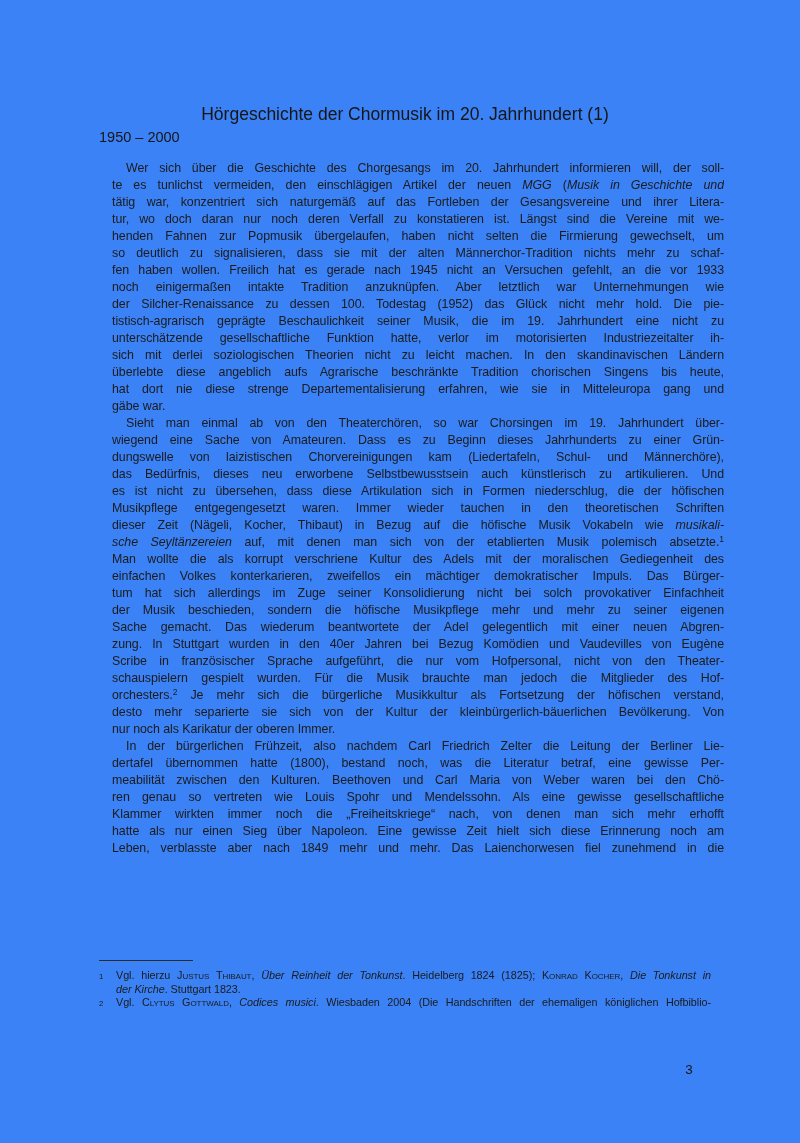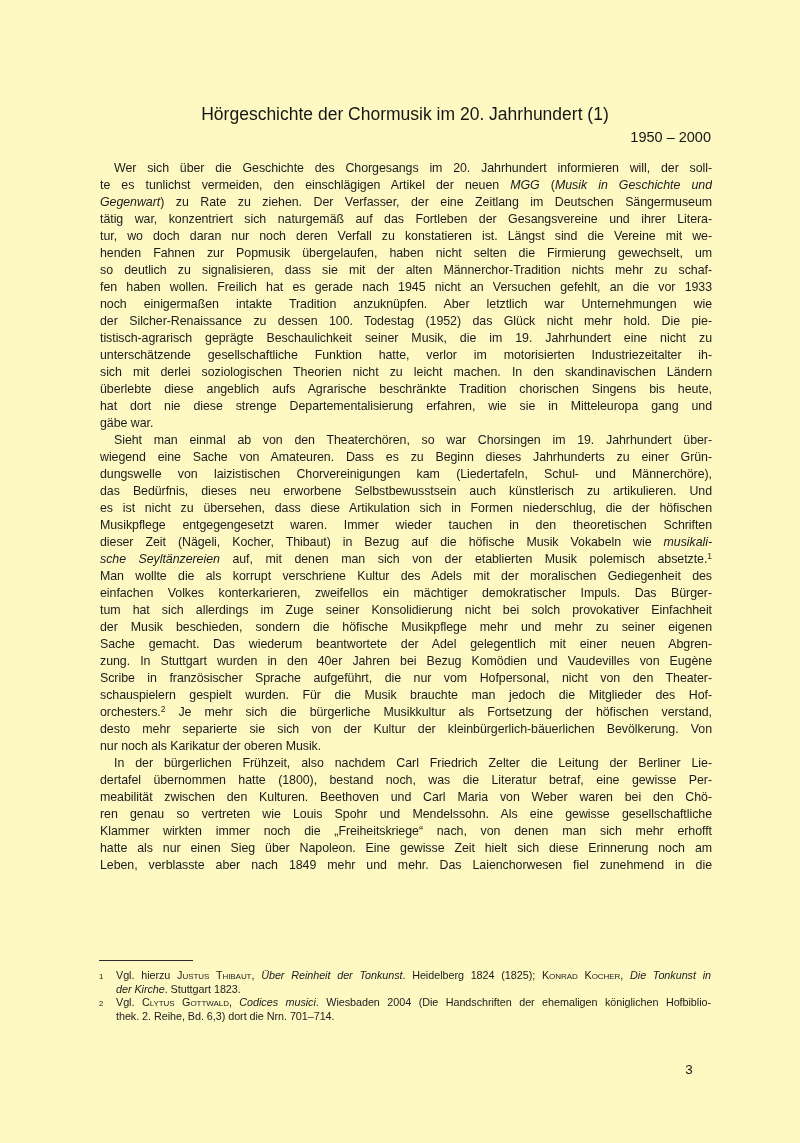--- a/index.html
+++ b/index.html
@@ -3,34 +3,34 @@
 <meta charset="utf-8">
 <style>
   html, body { margin:0; padding:0; }
   body {
     width:800px; height:1143px;
     background:#ffffff;
     font-family:"Liberation Sans", sans-serif;
   }
   .page {
     position:relative; width:800px; height:1143px;
-    background:#fef9c3; color:#1b1b1b; overflow:hidden;
+    background:#3b82f6; color:#1b1b1b; overflow:hidden;
   }
   .title {
     position:absolute; top:103px; left:99px; width:612px;
     text-align:center; font-size:17.5px; line-height:23px;
     font-weight:normal; margin:0; color:#161616;
   }
   .subtitle {
     position:absolute; top:128px; left:99px; width:612px;
-    text-align:right; font-size:14.5px; line-height:19px;
+    text-align:left; font-size:14.5px; line-height:19px;
     font-weight:normal; margin:0; color:#161616;
   }
   .body-text {
-    position:absolute; top:160px; left:100px; width:612px;
+    position:absolute; top:160px; left:112px; width:612px;
     font-size:12.4px; line-height:17px; letter-spacing:-0.05px;
   }
   .line {
     text-align:justify; text-align-last:justify;
     height:17px; overflow:hidden;
   }
   .line.endl { text-align-last:left; }
   .para.indent .line:first-child { text-indent:14px; }
   .i  { font-style:italic; }
   .sc { font-variant:small-caps; }
@@ -55,21 +55,20 @@
 </head>
 <body>
 
 <div class="page">
   <h1 class="title">Hörgeschichte der Chormusik im 20. Jahrhundert (1)</h1>
   <h2 class="subtitle">1950 – 2000</h2>
   <div class="body-text">
       <div class="para indent">
         <div class="line"><span>Wer sich über die Geschichte des Chorgesangs im 20. Jahrhundert informieren will, der soll-</span></div>
         <div class="line"><span>te es tunlichst vermeiden, den einschlägigen Artikel der neuen </span><span class="i">MGG</span><span> (</span><span class="i">Musik in Geschichte und</span></div>
-        <div class="line"><span class="i">Gegenwart</span><span>) zu Rate zu ziehen. Der Verfasser, der eine Zeitlang im Deutschen Sängermuseum</span></div>
         <div class="line"><span>tätig war, konzentriert sich naturgemäß auf das Fortleben der Gesangsvereine und ihrer Litera-</span></div>
         <div class="line"><span>tur, wo doch daran nur noch deren Verfall zu konstatieren ist. Längst sind die Vereine mit we-</span></div>
         <div class="line"><span>henden Fahnen zur Popmusik übergelaufen, haben nicht selten die Firmierung gewechselt, um</span></div>
         <div class="line"><span>so deutlich zu signalisieren, dass sie mit der alten Männerchor-Tradition nichts mehr zu schaf-</span></div>
         <div class="line"><span>fen haben wollen. Freilich hat es gerade nach 1945 nicht an Versuchen gefehlt, an die vor 1933</span></div>
         <div class="line"><span>noch einigermaßen intakte Tradition anzuknüpfen. Aber letztlich war Unternehmungen wie</span></div>
         <div class="line"><span>der Silcher-Renaissance zu dessen 100. Todestag (1952) das Glück nicht mehr hold. Die pie-</span></div>
         <div class="line"><span>tistisch-agrarisch geprägte Beschaulichkeit seiner Musik, die im 19. Jahrhundert eine nicht zu</span></div>
         <div class="line"><span>unterschätzende gesellschaftliche Funktion hatte, verlor im motorisierten Industriezeitalter ih-</span></div>
         <div class="line"><span>sich mit derlei soziologischen Theorien nicht zu leicht machen. In den skandinavischen Ländern</span></div>
@@ -89,21 +88,21 @@
         <div class="line"><span>Man wollte die als korrupt verschriene Kultur des Adels mit der moralischen Gediegenheit des</span></div>
         <div class="line"><span>einfachen Volkes konterkarieren, zweifellos ein mächtiger demokratischer Impuls. Das Bürger-</span></div>
         <div class="line"><span>tum hat sich allerdings im Zuge seiner Konsolidierung nicht bei solch provokativer Einfachheit</span></div>
         <div class="line"><span>der Musik beschieden, sondern die höfische Musikpflege mehr und mehr zu seiner eigenen</span></div>
         <div class="line"><span>Sache gemacht. Das wiederum beantwortete der Adel gelegentlich mit einer neuen Abgren-</span></div>
         <div class="line"><span>zung. In Stuttgart wurden in den 40er Jahren bei Bezug Komödien und Vaudevilles von Eugène</span></div>
         <div class="line"><span>Scribe in französischer Sprache aufgeführt, die nur vom Hofpersonal, nicht von den Theater-</span></div>
         <div class="line"><span>schauspielern gespielt wurden. Für die Musik brauchte man jedoch die Mitglieder des Hof-</span></div>
         <div class="line"><span>orchesters.</span><span class="sup">2</span><span> Je mehr sich die bürgerliche Musikkultur als Fortsetzung der höfischen verstand,</span></div>
         <div class="line"><span>desto mehr separierte sie sich von der Kultur der kleinbürgerlich-bäuerlichen Bevölkerung. Von</span></div>
-        <div class="line endl"><span>nur noch als Karikatur der oberen Musik.</span></div>
+        <div class="line endl"><span>nur noch als Karikatur der oberen Immer.</span></div>
       </div>
       <div class="para indent">
         <div class="line"><span>In der bürgerlichen Frühzeit, also nachdem Carl Friedrich Zelter die Leitung der Berliner Lie-</span></div>
         <div class="line"><span>dertafel übernommen hatte (1800), bestand noch, was die Literatur betraf, eine gewisse Per-</span></div>
         <div class="line"><span>meabilität zwischen den Kulturen. Beethoven und Carl Maria von Weber waren bei den Chö-</span></div>
         <div class="line"><span>ren genau so vertreten wie Louis Spohr und Mendelssohn. Als eine gewisse gesellschaftliche</span></div>
         <div class="line"><span>Klammer wirkten immer noch die „Freiheitskriege“ nach, von denen man sich mehr erhofft</span></div>
         <div class="line"><span>hatte als nur einen Sieg über Napoleon. Eine gewisse Zeit hielt sich diese Erinnerung noch am</span></div>
         <div class="line"><span>Leben, verblasste aber nach 1849 mehr und mehr. Das Laienchorwesen fiel zunehmend in die</span></div>
       </div>
@@ -114,18 +113,17 @@
         <span class="fn-marker">1</span>
         <div class="fn-text">
           <div class="line"><span>Vgl. hierzu </span><span class="sc">Justus Thibaut</span><span>, </span><span class="i">Über Reinheit der Tonkunst</span><span>. Heidelberg 1824 (1825); </span><span class="sc">Konrad Kocher</span><span>, </span><span class="i">Die Tonkunst in</span></div>
           <div class="line endl"><span class="i">der Kirche</span><span>. Stuttgart 1823.</span></div>
         </div>
       </div>
       <div class="footnote">
         <span class="fn-marker">2</span>
         <div class="fn-text">
           <div class="line"><span>Vgl. </span><span class="sc">Clytus Gottwald</span><span>, </span><span class="i">Codices musici</span><span>. Wiesbaden 2004 (Die Handschriften der ehemaligen königlichen Hofbiblio-</span></div>
-          <div class="line endl"><span>thek. 2. Reihe, Bd. 6,3) dort die Nrn. 701–714.</span></div>
         </div>
       </div>
     </div>
   <div class="page-number">3</div>
 </div>
 
 </body></html>

